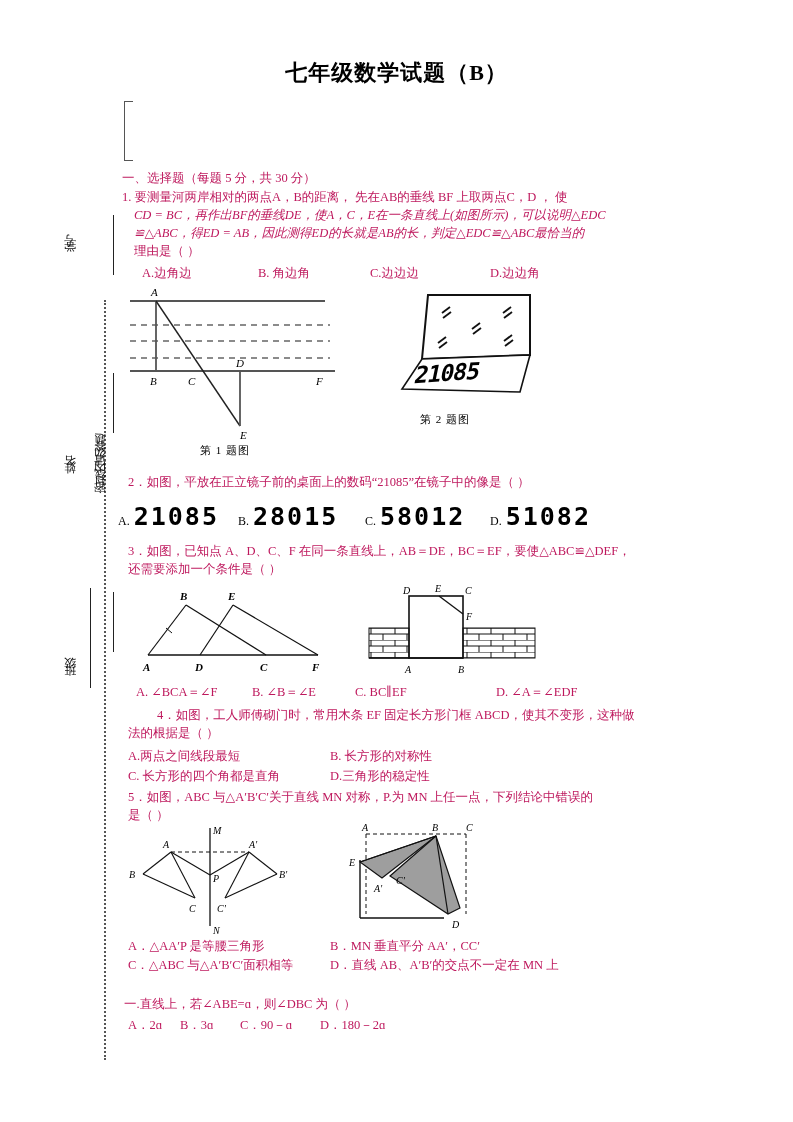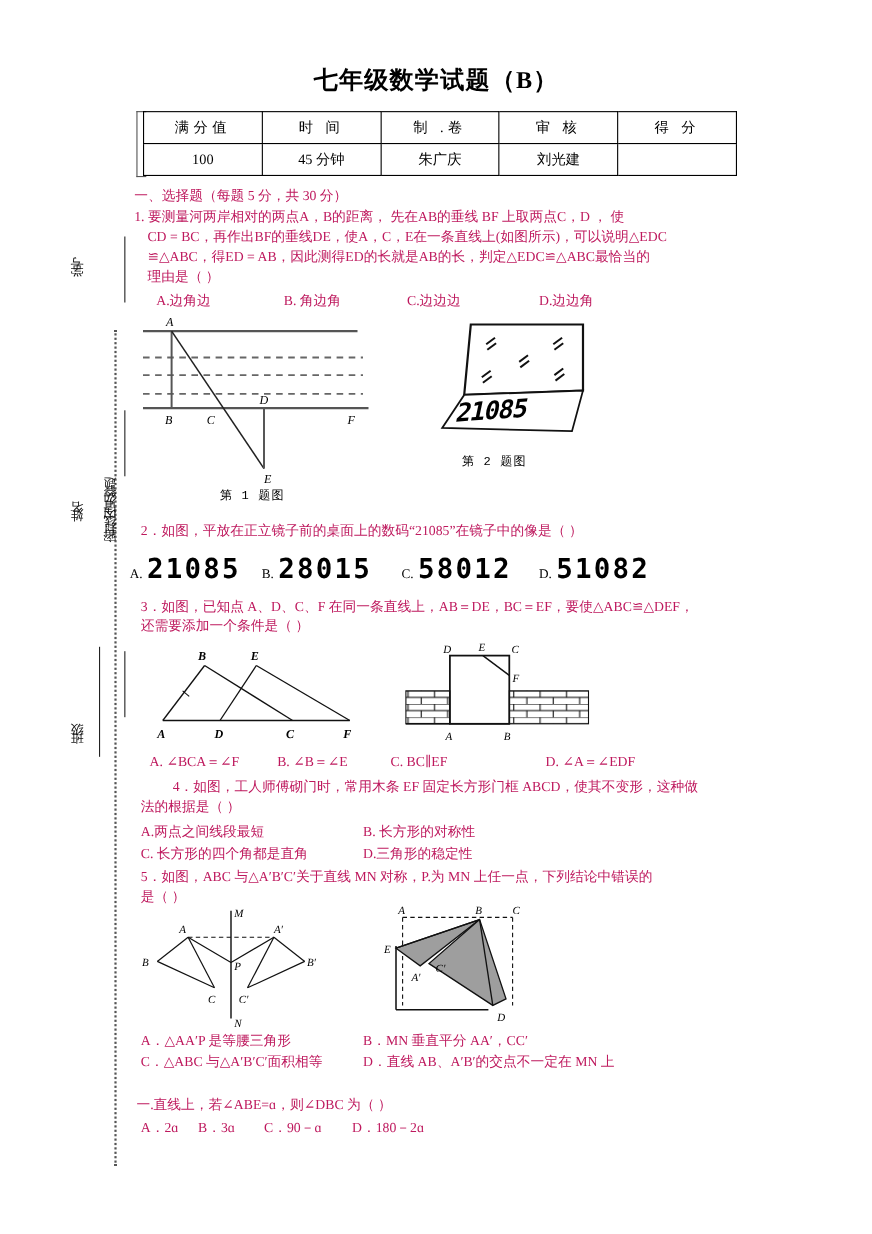--- a/index.html
+++ b/index.html
@@ -49,26 +49,26 @@
     position:absolute;left:124px;top:101px;width:8px;height:58px;
     border-left:1px solid #555;border-top:1px solid #555;border-bottom:1px solid #555;
   }
 
   
   .txt{
     position:absolute;font-size:12.5px;line-height:17px;
     font-family:"Liberation Serif","DejaVu Serif",serif;
     color:#be185d;white-space:nowrap;
   }
-  .it{font-family:"Liberation Serif","DejaVu Serif",serif;}
+  .it{font-style:italic;font-family:"Liberation Serif","DejaVu Serif",serif;}
 
   
   .cap{
     position:absolute;font-size:11px;letter-spacing:1px;
-    font-family:Liberation Mono, monospace;
+    font-family:Liberation Serif, serif;
   }
 
   
   .seg-row{position:absolute;left:118px;top:500px;width:600px;height:34px;}
   .seg-item{position:absolute;display:flex;align-items:flex-end;}
   .seg-letter{font-size:12px;margin-right:4px;font-family:"Liberation Serif",serif;}
   .seg-num{
     font-family:"DejaVu Sans Mono","Liberation Mono",monospace;
     font-size:25px;font-weight:bold;letter-spacing:2px;line-height:25px;
   }
@@ -77,38 +77,20 @@
   .fig{position:absolute;}
 </style>
 </head>
 <body>
 
 <div class="page">
 
   <div class="title">七年级数学试题（B）</div>
 
   <div class="tbl-bracket"></div>
-  <table class="info-table">
-    <tbody>
-        <tr>
-      <td class="sp">满分值</td>
-      <td class="sp">时 间</td>
-      <td class="sp">制 .卷</td>
-      <td class="sp">审 核</td>
-      <td class="sp">得 分</td>
-    </tr>
-    <tr>
-      <td>100</td>
-      <td>45 分钟</td>
-      <td>朱广庆</td>
-      <td>刘光建</td>
-      <td></td>
-    </tr>
-  </tbody>
-    </table>
 
   <div class="seal-dotted"></div>
 
   <div class="seal-solid" style="left:113px;top:215px;height:60px;"></div>
   <div class="seal-solid" style="left:113px;top:373px;height:60px;"></div>
   <div class="seal-solid" style="left:113px;top:592px;height:60px;"></div>
   <div class="seal-solid" style="left:90px;top:588px;height:100px;"></div>
 
   <div class="vtext rot" style="left:62px;top:248px;">学号</div>
   <div class="vtext rot" style="left:62px;top:470px;">姓名</div>

